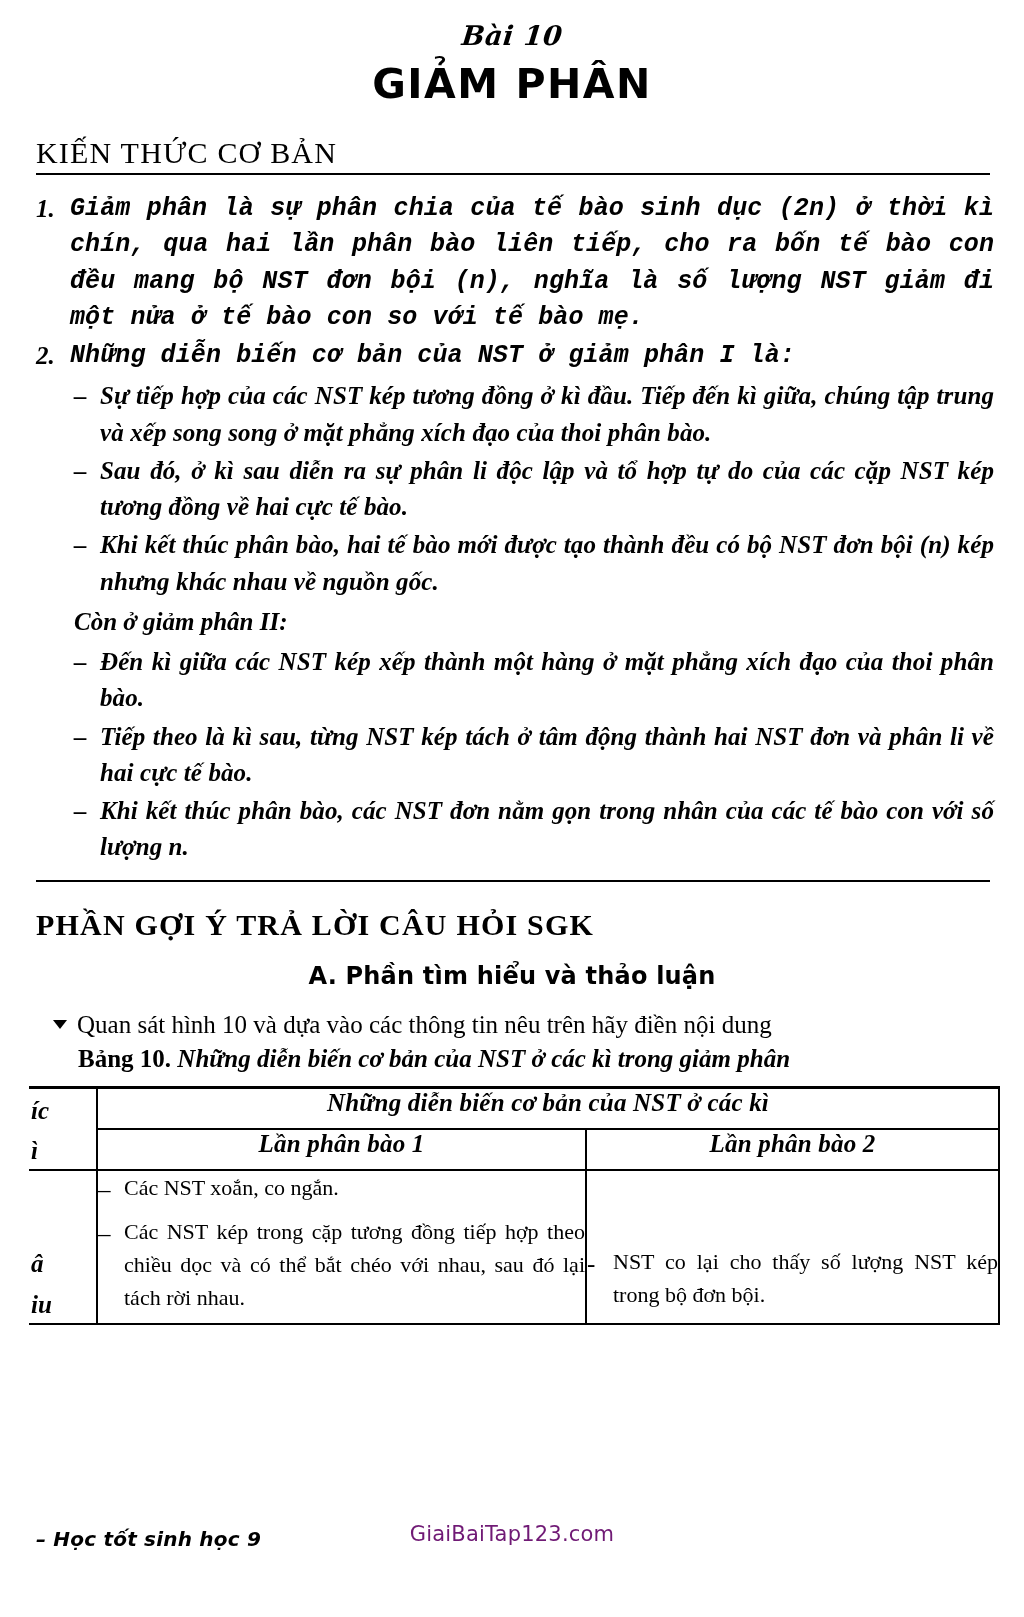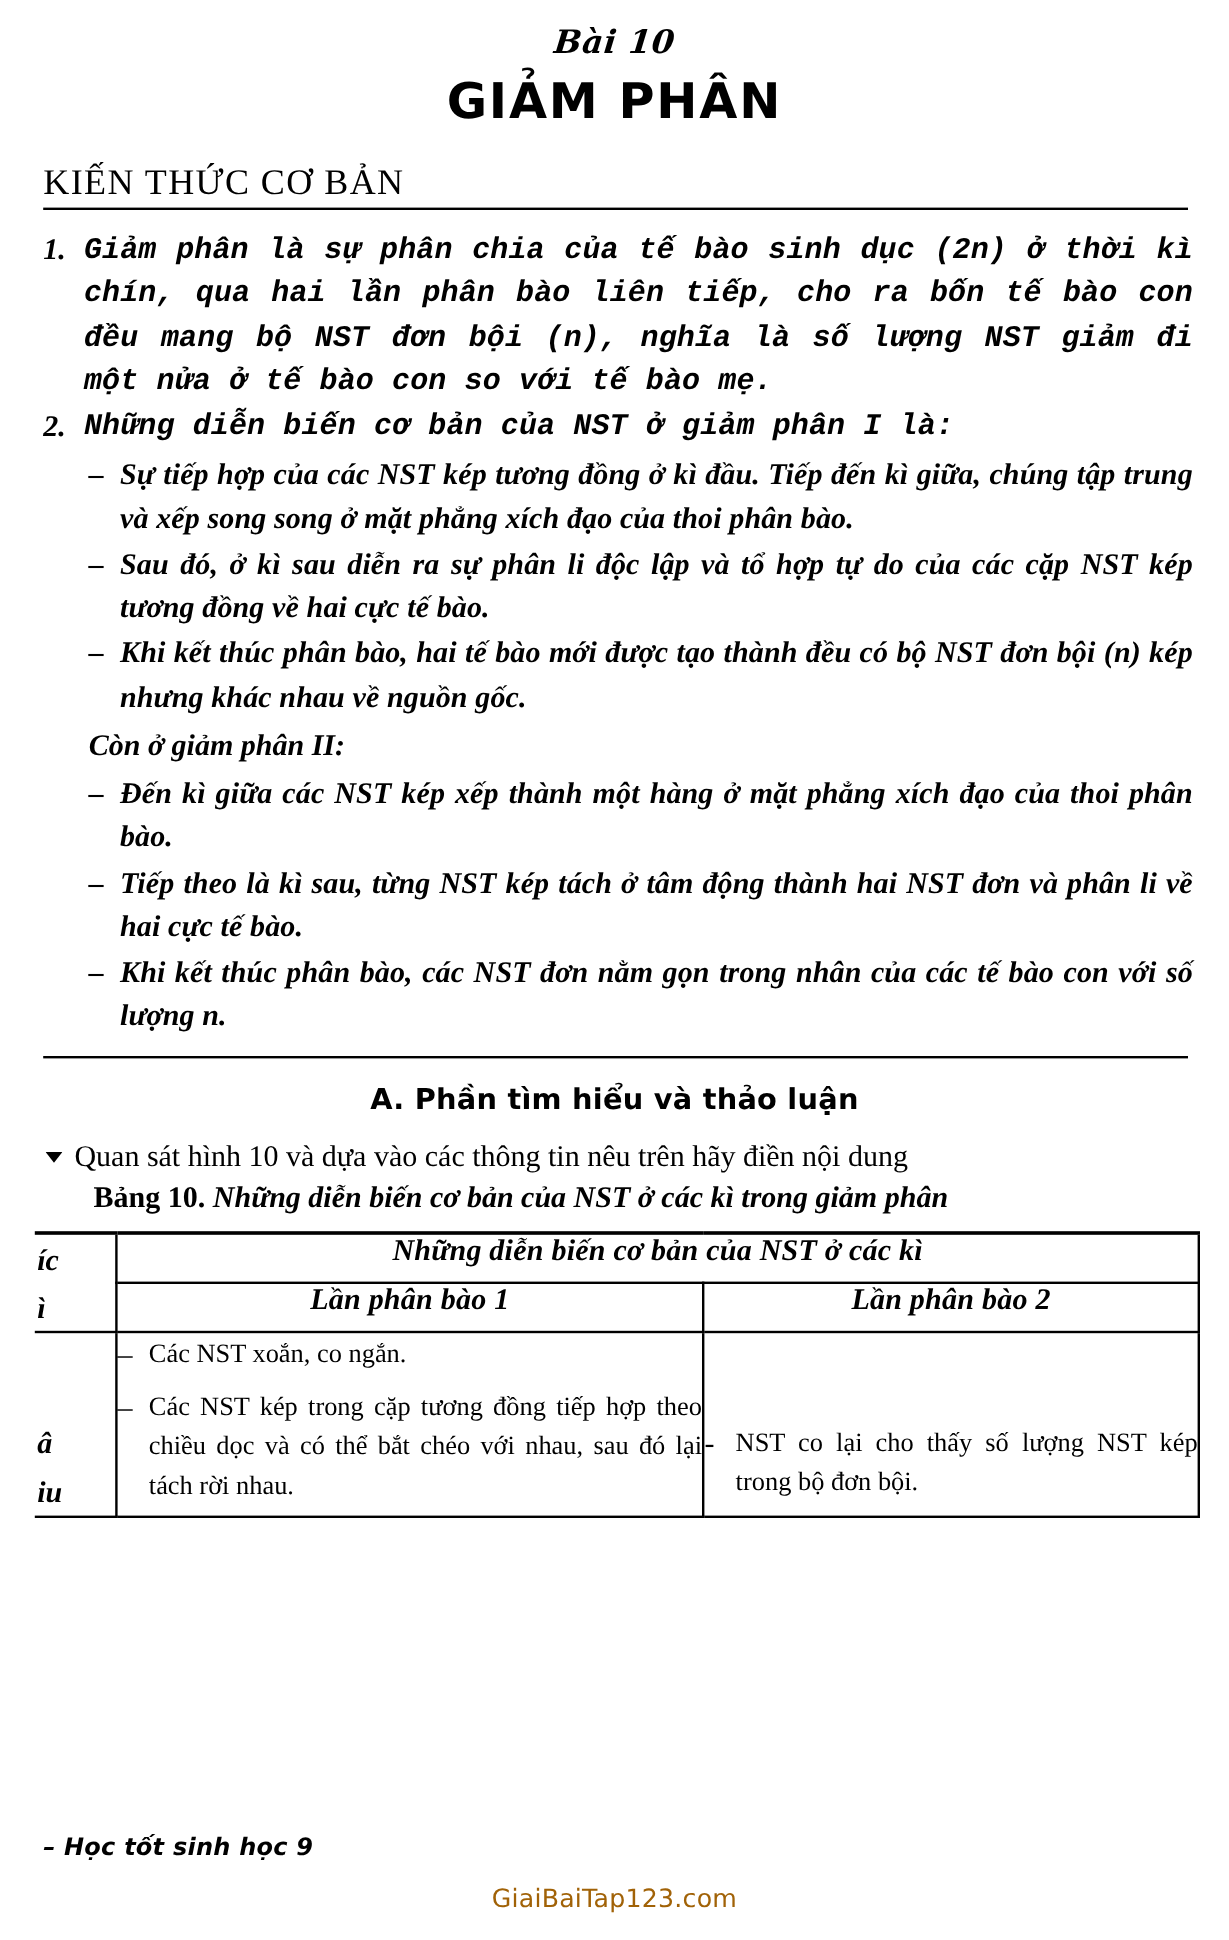--- a/index.html
+++ b/index.html
@@ -153,20 +153,21 @@
     margin-top: 20px;
     letter-spacing: 0.2px;
   }
 
   .quan-sat {
     display: flex;
     align-items: flex-start;
     margin-top: 16px;
     padding-left: 38px;
     padding-right: 2px;
+    justify-content: center;
   }
   .tri-marker {
     flex: 0 0 24px;
     padding-top: 14px;
   }
   .tri-marker svg { display: block; }
   .quan-sat-text {
     font-family: "Liberation Serif", serif;
     font-size: 25px;
     line-height: 1.5;
@@ -265,25 +266,25 @@
     font-family: "DejaVu Sans", sans-serif;
     font-style: italic;
     font-weight: bold;
     font-size: 20px;
     letter-spacing: 0.2px;
   }
   .watermark {
     position: absolute;
     left: 0;
     right: 0;
-    top: 1570px;
+    top: 1522px;
     text-align: center;
     font-family: "DejaVu Sans", sans-serif;
     font-size: 21px;
-    color: #a16207;
+    color: #701a75;
     letter-spacing: 0.2px;
   }
 </style>
 </head>
 <body>
 
 <div class="page">
 
   <div class="title-block">
     <div class="bai-number">Bài 10</div>
@@ -334,20 +335,21 @@
       <div class="dash-item">
         <div class="dash-marker">–</div>
         <div class="dash-text">Khi kết thúc phân bào, các NST đơn nằm gọn trong nhân của các tế bào con với số lượng n.</div>
       </div>
     </div>
 
   </div>
 
   <div class="rule-bottom"></div>
 
+  <div class="section-heading2">PHẦN GỢI Ý TRẢ LỜI CÂU HỎI SGK</div>
 
   <div class="sub-heading-a">A. Phần tìm hiểu và thảo luận</div>
 
   <div class="quan-sat">
     <div class="tri-marker">
       <svg width="14" height="10" viewBox="0 0 14 10">
           <polygon points="0,0 14,0 7,9" fill="#000"></polygon>
         </svg>
     </div>
     <div class="quan-sat-text">

